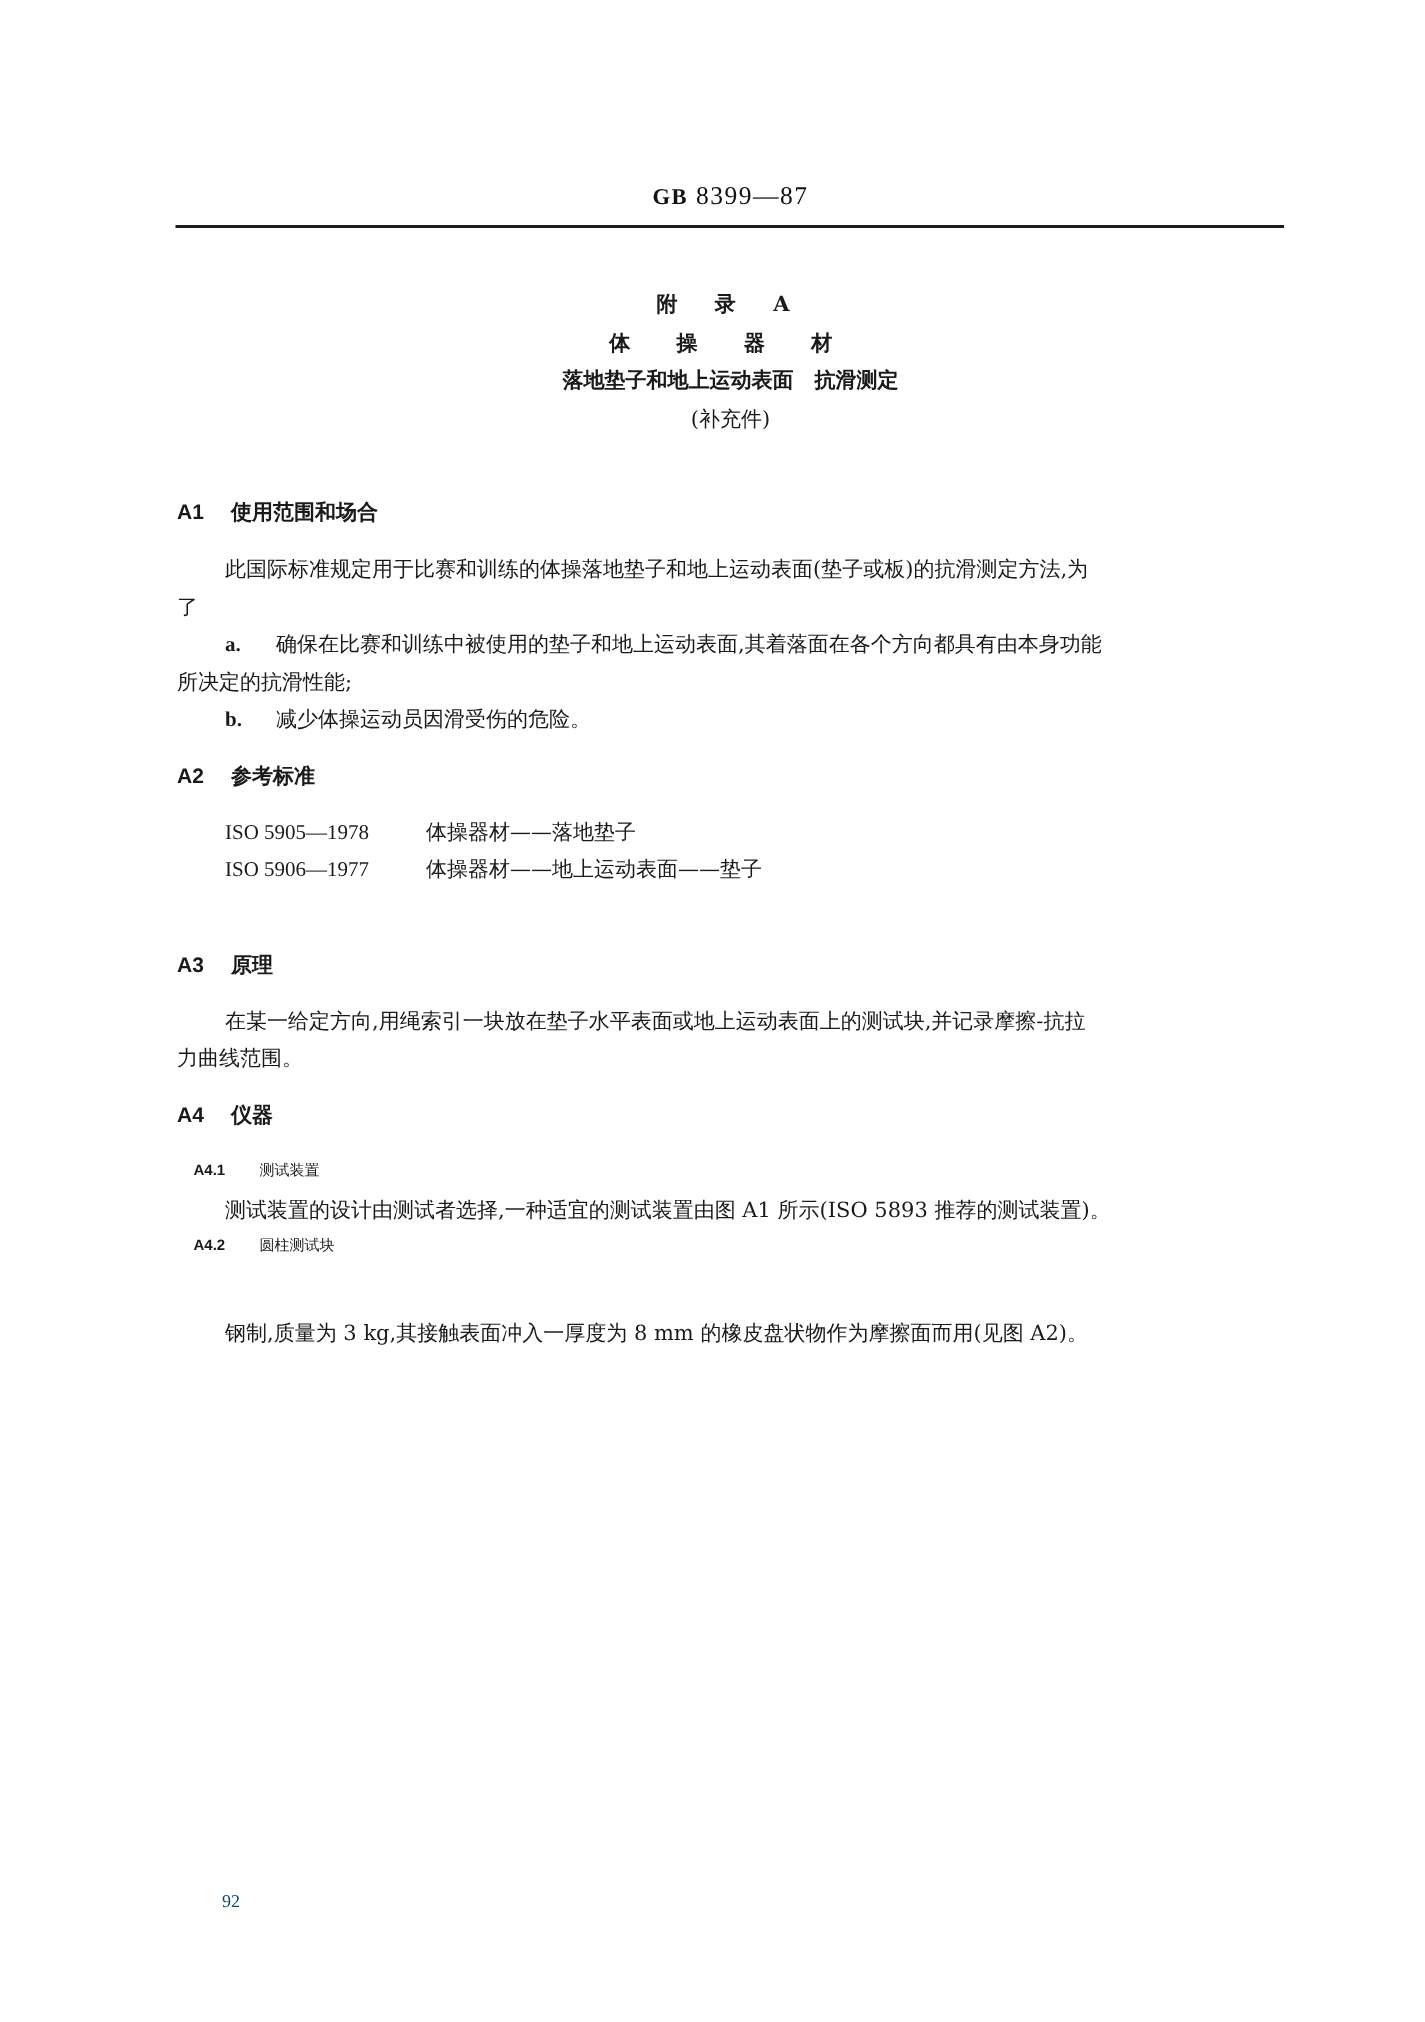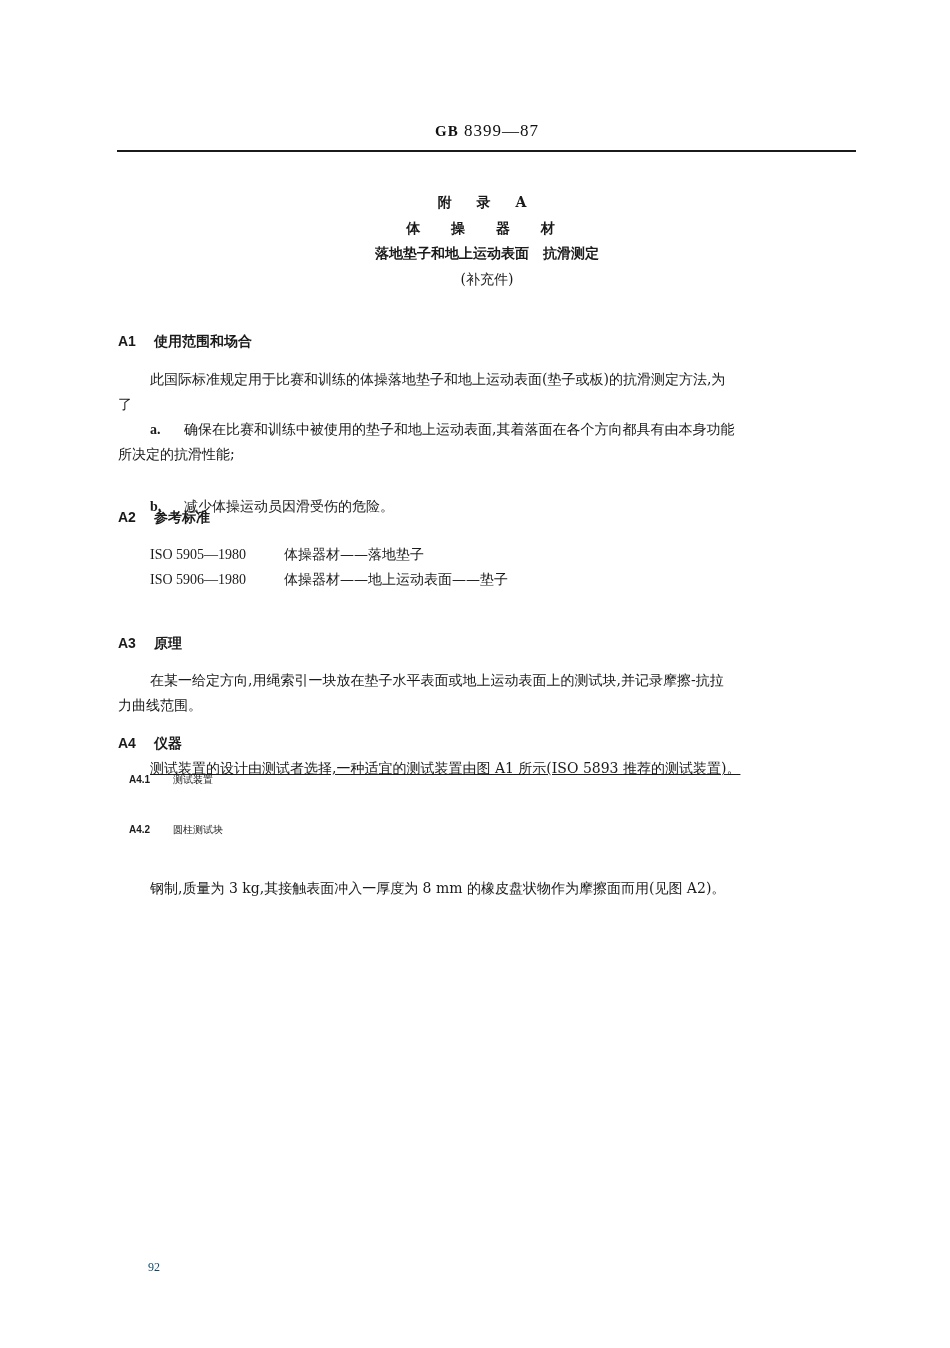--- a/index.html
+++ b/index.html
@@ -127,46 +127,46 @@
 
   <div class="section-head" style="top:333px;">
     <span class="num">A1</span><span>使用范围和场合</span>
   </div>
   <div class="line" style="left:150px; top:371px;">此国际标准规定用于比赛和训练的体操落地垫子和地上运动表面(垫子或板)的抗滑测定方法,为</div>
   <div class="line" style="left:118px; top:396px;">了</div>
   <div class="line" style="left:150px; top:421px;">
     <span class="list-mark">a.</span><span>确保在比赛和训练中被使用的垫子和地上运动表面,其着落面在各个方向都具有由本身功能</span>
   </div>
   <div class="line" style="left:118px; top:446px;text-align:right;">所决定的抗滑性能;</div>
-  <div class="line" style="left:150px; top:498px;">
+  <div class="line" style="left:150px; top:471px;">
     <span class="list-mark">b.</span><span>减少体操运动员因滑受伤的危险。</span>
   </div>
 
   <div class="section-head" style="top:509px;">
     <span class="num">A2</span><span>参考标准</span>
   </div>
   <div class="ref-row" style="top:546px;">
-    <span class="code">ISO 5905—1980</span><span>体操器材——落地垫子</span>
+    <span class="code">ISO 5905—1978</span><span>体操器材——落地垫子</span>
   </div>
   <div class="ref-row" style="top:571px;">
-    <span class="code">ISO 5906—1980</span><span>体操器材——地上运动表面——垫子</span>
+    <span class="code">ISO 5906—1977</span><span>体操器材——地上运动表面——垫子</span>
   </div>
 
   <div class="section-head" style="top:635px;">
     <span class="num">A3</span><span>原理</span>
   </div>
   <div class="line" style="left:150px; top:672px;">在某一给定方向,用绳索引一块放在垫子水平表面或地上运动表面上的测试块,并记录摩擦-抗拉</div>
   <div class="line" style="left:118px; top:697px;">力曲线范围。</div>
 
   <div class="section-head" style="top:735px;">
     <span class="num">A4</span><span>仪器</span>
   </div>
   <div class="sub-head" style="top:773px;">
     <span class="num">A4.1</span><span>测试装置</span>
   </div>
-  <div class="line" style="left:150px; top:760px;text-decoration:underline;">测试装置的设计由测试者选择,一种适宜的测试装置由图 A1 所示(ISO 5893 推荐的测试装置)。</div>
+  <div class="line" style="left:150px; top:798px;">测试装置的设计由测试者选择,一种适宜的测试装置由图 A1 所示(ISO 5893 推荐的测试装置)。</div>
   <div class="sub-head" style="top:823px;">
     <span class="num">A4.2</span><span>圆柱测试块</span>
   </div>
   <div class="line" style="left:150px; top:880px;">钢制,质量为 3 kg,其接触表面冲入一厚度为 8 mm 的橡皮盘状物作为摩擦面而用(见图 A2)。</div>
 
   <div class="page-number">92</div>
 </div>
 
 </body></html>

